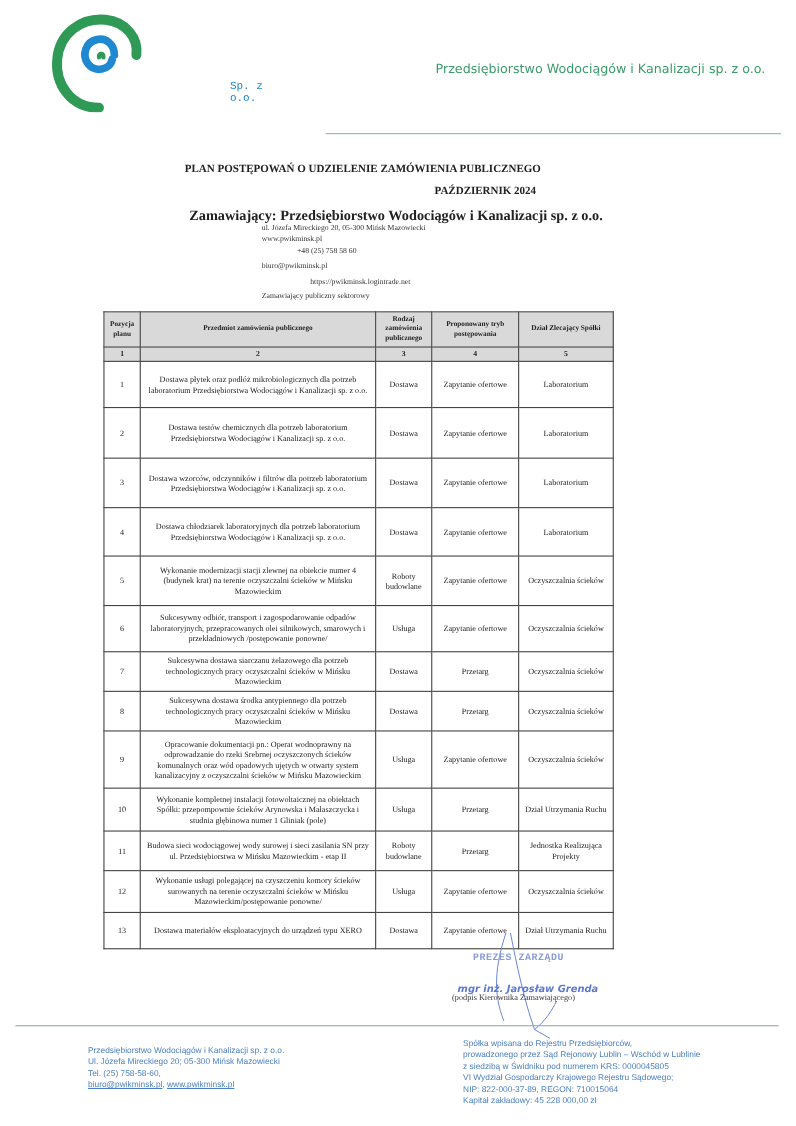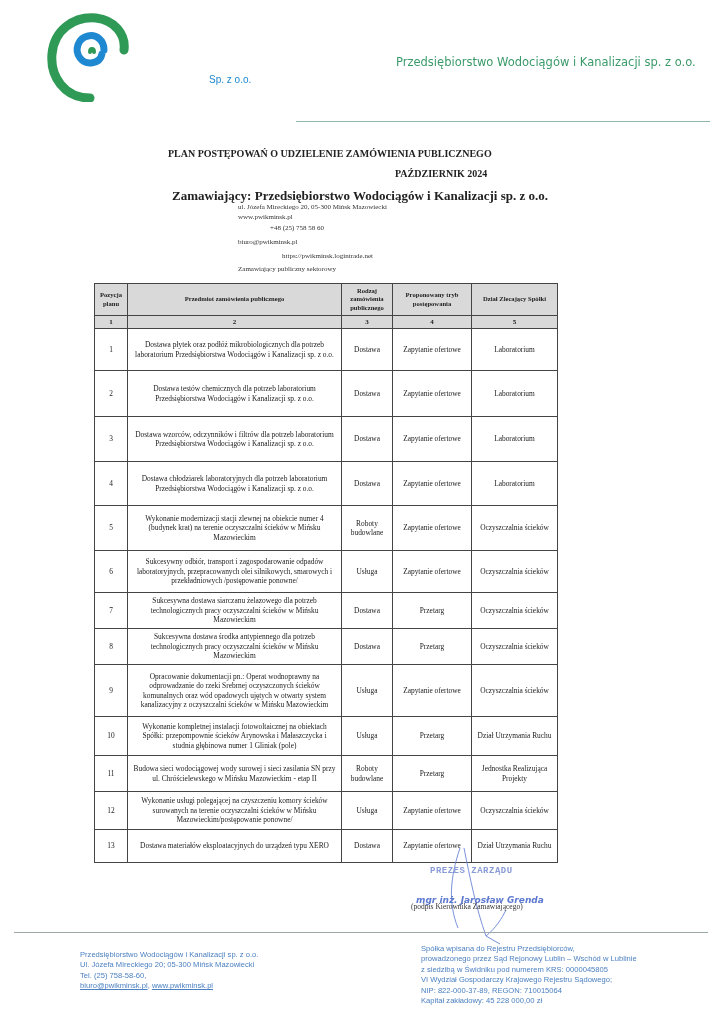--- a/index.html
+++ b/index.html
@@ -4,21 +4,21 @@
 <style>
   * { margin: 0; padding: 0; box-sizing: border-box; }
   html, body { width: 724px; height: 1024px; background: #ffffff; overflow: hidden; }
   body { position: relative; font-family: "Liberation Serif", serif; color: #222; }
 
   
   .logo { position: absolute; left: 46px; top: 10px; width: 220px; height: 92px; }
   .logo svg { position: absolute; left: 0; top: 0; }
   .logo-pwik { position: absolute; left: 82px; top: 20px; font-family: "DejaVu Sans", sans-serif;
                font-size: 36px; color: #1e88d0; letter-spacing: -0.5px; line-height: 1; }
-  .logo-spzoo { position: absolute; left: 163px; top: 64px; font-family: Liberation Sans, sans-serif;
+  .logo-spzoo { position: absolute; left: 163px; top: 64px; font-family: Liberation Mono, monospace;
                 font-size: 10px; color: #1e88d0; }
   .logo-city { position: absolute; left: 42px; top: 76px; font-family: "DejaVu Sans", sans-serif;
                font-size: 18px; color: #2e8b4e; white-space: nowrap; }
   .header-company { position: absolute; left: 396px; top: 55px; font-family: "DejaVu Sans", sans-serif;
                     font-size: 11.5px; color: #3a9a6a; white-space: nowrap; }
   .header-rule { position: absolute; left: 296px; top: 121px; width: 414px; height: 1px; background: #8fb8a8; }
 
   
   .doc-title { position: absolute; left: 168px; top: 148px; font-size: 10px; font-weight: bold; white-space: nowrap; }
   .doc-month { position: absolute; left: 395px; top: 168px; font-size: 10px; font-weight: bold; white-space: nowrap; }
@@ -191,21 +191,21 @@
     </tr>
     <tr style="height:39px;">
       <td class="pos">10</td>
       <td>Wykonanie kompletnej instalacji fotowoltaicznej na obiektach Spółki: przepompownie ścieków Arynowska i Małaszczycka i studnia głębinowa numer 1 Gliniak (pole)</td>
       <td>Usługa</td>
       <td>Przetarg</td>
       <td>Dział Utrzymania Ruchu</td>
     </tr>
     <tr style="height:36px;">
       <td class="pos">11</td>
-      <td>Budowa sieci wodociągowej wody surowej i sieci zasilania SN przy ul. Chróścielewskego w Mińsku Mazowieckim - etap II</td>
+      <td>Budowa sieci wodociągowej wody surowej i sieci zasilania SN przy ul. Przedsiębiorstwa w Mińsku Mazowieckim - etap II</td>
       <td>Roboty budowlane</td>
       <td>Przetarg</td>
       <td>Jednostka Realizująca Projekty</td>
     </tr>
     <tr style="height:38px;">
       <td class="pos">12</td>
       <td>Wykonanie usługi polegającej na czyszczeniu komory ścieków surowanych na terenie oczyszczalni ścieków w Mińsku Mazowieckim/postępowanie ponowne/</td>
       <td>Usługa</td>
       <td>Zapytanie ofertowe</td>
       <td>Oczyszczalnia ścieków</td>

